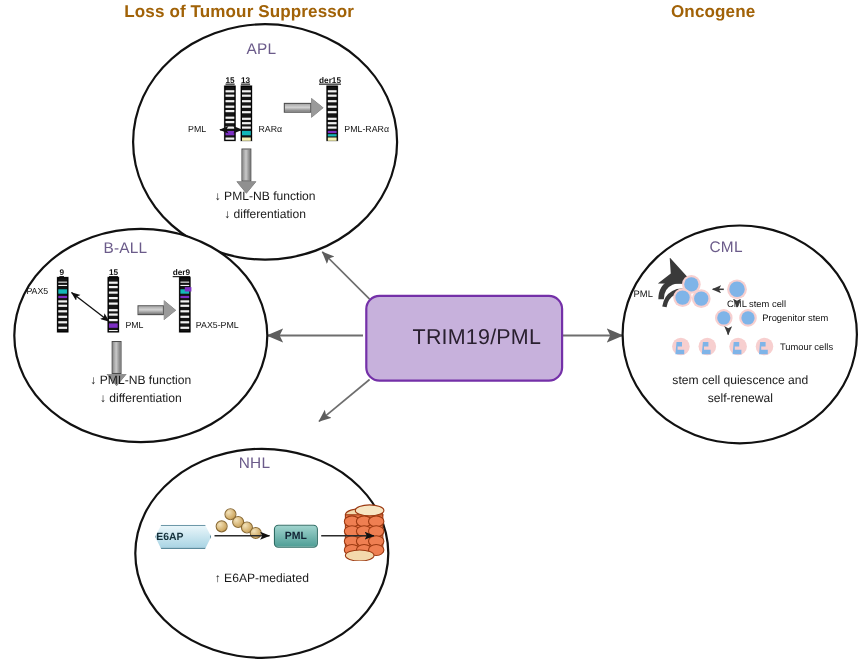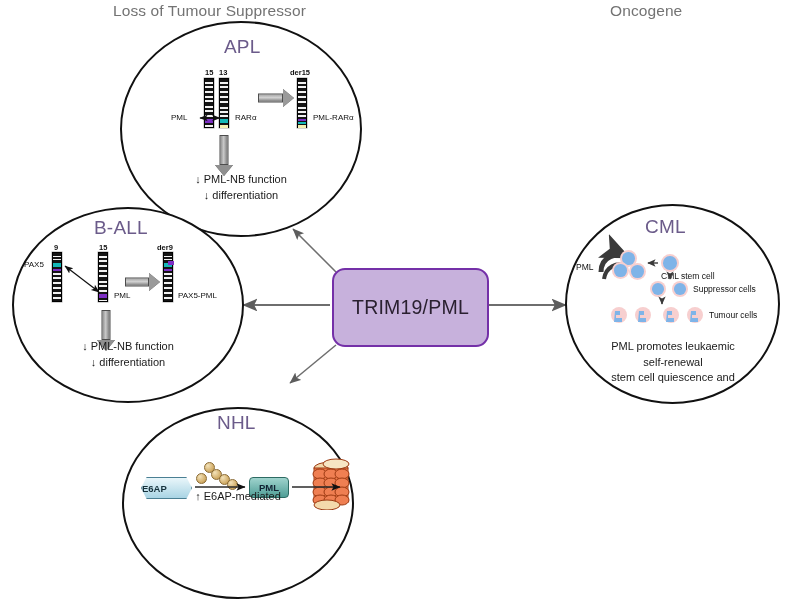--- a/index.html
+++ b/index.html
@@ -1,43 +1,43 @@
 <!DOCTYPE html>
 <html><head>
 <meta charset="utf-8">
 <style>
   html,body{margin:0;padding:0;background:#ffffff;}
   body{width:785px;height:601px;overflow:hidden;
        font-family:"Liberation Sans","DejaVu Sans",sans-serif;color:#1a1a1a;}
   #stage{position:relative;width:785px;height:601px;}
 
-  .hdr{position:absolute;font-weight:normal;font-size:15.5px;color:#737373;
+  .hdr{position:absolute;font-weight:bold;font-size:15.5px;color:#a16207;
        letter-spacing:.1px;white-space:nowrap;}
   #hdr-loss{left:113px;top:2px;}
   #hdr-onco{left:610px;top:2px;}
 
   .bubble{position:absolute;border:2.4px solid #111;border-radius:50%;
           background:#fff;box-sizing:border-box;}
 
-  .sect-title{position:absolute;font-size:19px;color:#6b5b8a;font-weight:400;
+  .sect-title{position:absolute;font-size:14px;color:#6b5b8a;font-weight:400;
               white-space:nowrap;letter-spacing:.2px;}
 
   .outcome{position:absolute;text-align:center;font-size:11px;color:#1a1a1a;
            line-height:1.42;white-space:nowrap;}
 
   
   .chrom{position:absolute;width:10px;background:#141414;
          border:1px solid #000;box-sizing:border-box;
          box-shadow:0 0 0 .5px rgba(0,0,0,.35);}
   .chrom i{position:absolute;left:0;right:0;display:block;background:#f2f2f2;}
   .chrom .bnd-t{background:#14b8b8;}
   .chrom .bnd-p{background:#7d2fc4;}
   .chrom .cap{background:#f4f0b0;}
   .clabel{position:absolute;font-size:7.5px;color:#111;white-space:nowrap;
-          font-weight:600;}
+          font-weight:600;text-decoration:underline;}
   .gname{position:absolute;font-size:8px;color:#111;white-space:nowrap;}
 
   
   .blockarrow-down{position:absolute;}
   .blockarrow-down .shaft{position:absolute;left:50%;transform:translateX(-50%);
         top:0;width:9px;background:linear-gradient(90deg,#8e8e8e,#c9c9c9 45%,#7a7a7a);
         border:1px solid #4d4d4d;box-sizing:border-box;}
   .blockarrow-down .head{position:absolute;left:50%;transform:translateX(-50%);
         width:0;height:0;border-left:9px solid transparent;border-right:9px solid transparent;
         border-top:11px solid #909090;filter:drop-shadow(0 0 .5px #4d4d4d);}
@@ -68,21 +68,21 @@
      background:linear-gradient(180deg,#9fd3cd,#4f9e96);border:1px solid #2d6b63;}
   .ubq{position:absolute;border-radius:50%;
      background:radial-gradient(circle at 32% 30%,#f3e2b9,#cfa963 70%,#a9813f);
      border:1px solid #8a6a33;}
 
   
   #center-node{position:absolute;left:332px;top:268px;width:153px;height:75px;
      border:2.6px solid #7430a8;border-radius:13px;
      background:#c7b1dc;
      display:flex;align-items:center;justify-content:center;
-     font-size:19.5px;color:#2a2030;letter-spacing:.2px;}
+     font-size:19.5px;color:#2a2030;letter-spacing:.2px;padding-left:23px;}
 
   svg.ovl{position:absolute;left:0;top:0;width:785px;height:601px;
           pointer-events:none;overflow:visible;}
 </style>
 </head>
 <body>
 
 <div id="stage">
 
   <div class="hdr" id="hdr-loss">Loss of Tumour Suppressor</div>
@@ -273,21 +273,21 @@
 
   <div class="cell" style="left:620px;top:250px;width:17px;height:17px;"></div>
   <div class="cell" style="left:612px;top:262px;width:17px;height:17px;"></div>
   <div class="cell" style="left:629px;top:263px;width:17px;height:17px;"></div>
 
   <div class="cell" style="left:661px;top:254px;width:18px;height:18px;"></div>
   <div class="mlabel" style="left:661px;top:259px;margin-top:12px;">CML stem cell</div>
 
   <div class="cell" style="left:650px;top:281px;width:16px;height:16px;"></div>
   <div class="cell" style="left:672px;top:281px;width:16px;height:16px;"></div>
-  <div class="mlabel" style="left:693px;top:284px;">Suppressor cells</div>
+  <div class="mlabel" style="left:693px;top:284px;">Progenitor stem</div>
 
   <div class="cell mat" style="left:611px;top:307px;width:16px;height:16px;"></div>
   <div class="cell mat" style="left:635px;top:307px;width:16px;height:16px;"></div>
   <div class="cell mat" style="left:663px;top:307px;width:16px;height:16px;"></div>
   <div class="cell mat" style="left:687px;top:307px;width:16px;height:16px;"></div>
   <div class="mlabel" style="left:709px;top:310px;">Tumour cells</div>
 
   <svg class="ovl">
 
     <g fill="#7fb4e8">
@@ -298,23 +298,22 @@
     </g>
 
     <line x1="658" y1="263" x2="648" y2="263" stroke="#3a3a3a" stroke-width="1.4" marker-end="url(#ah3)"></line>
 
     <line x1="670" y1="274" x2="670" y2="279" stroke="#3a3a3a" stroke-width="1.4" marker-end="url(#ah3)"></line>
 
     <line x1="662" y1="299" x2="662" y2="304" stroke="#3a3a3a" stroke-width="1.4" marker-end="url(#ah3)"></line>
   </svg>
 
   <div class="outcome" style="left:566px;top:339px;width:214px;">
-    <div>PML promotes leukaemic</div>
+    <div>stem cell quiescence and</div>
     <div>self-renewal</div>
-    <div>stem cell quiescence and</div>
   </div>
 
   <div class="bubble" style="left:122px;top:407px;width:232px;height:192px;"></div>
 
   <div class="sect-title" style="left:217px;top:412px;">NHL</div>
 
   <div class="hexbox" style="left:141px;top:477px;width:49px;height:20px;">
     <span>E6AP</span>
   </div>
 
@@ -351,17 +350,17 @@
         <ellipse cx="24" cy="6" rx="13" ry="5" fill="#f7e6c4"></ellipse>
       </g>
     </svg>
   </div>
 
   <svg class="ovl">
     <line x1="195" y1="487" x2="245" y2="487" stroke="#2b2b2b" stroke-width="1.3" marker-end="url(#ah2)"></line>
     <line x1="292" y1="487" x2="340" y2="487" stroke="#2b2b2b" stroke-width="1.3" marker-end="url(#ah2)"></line>
   </svg>
 
-  <div class="outcome" style="left:123px;top:489px;width:230px;">
+  <div class="outcome" style="left:123px;top:519px;width:230px;">
     <div>↑ E6AP-mediated</div>
   </div>
 
 </div>
 
 </body></html>

